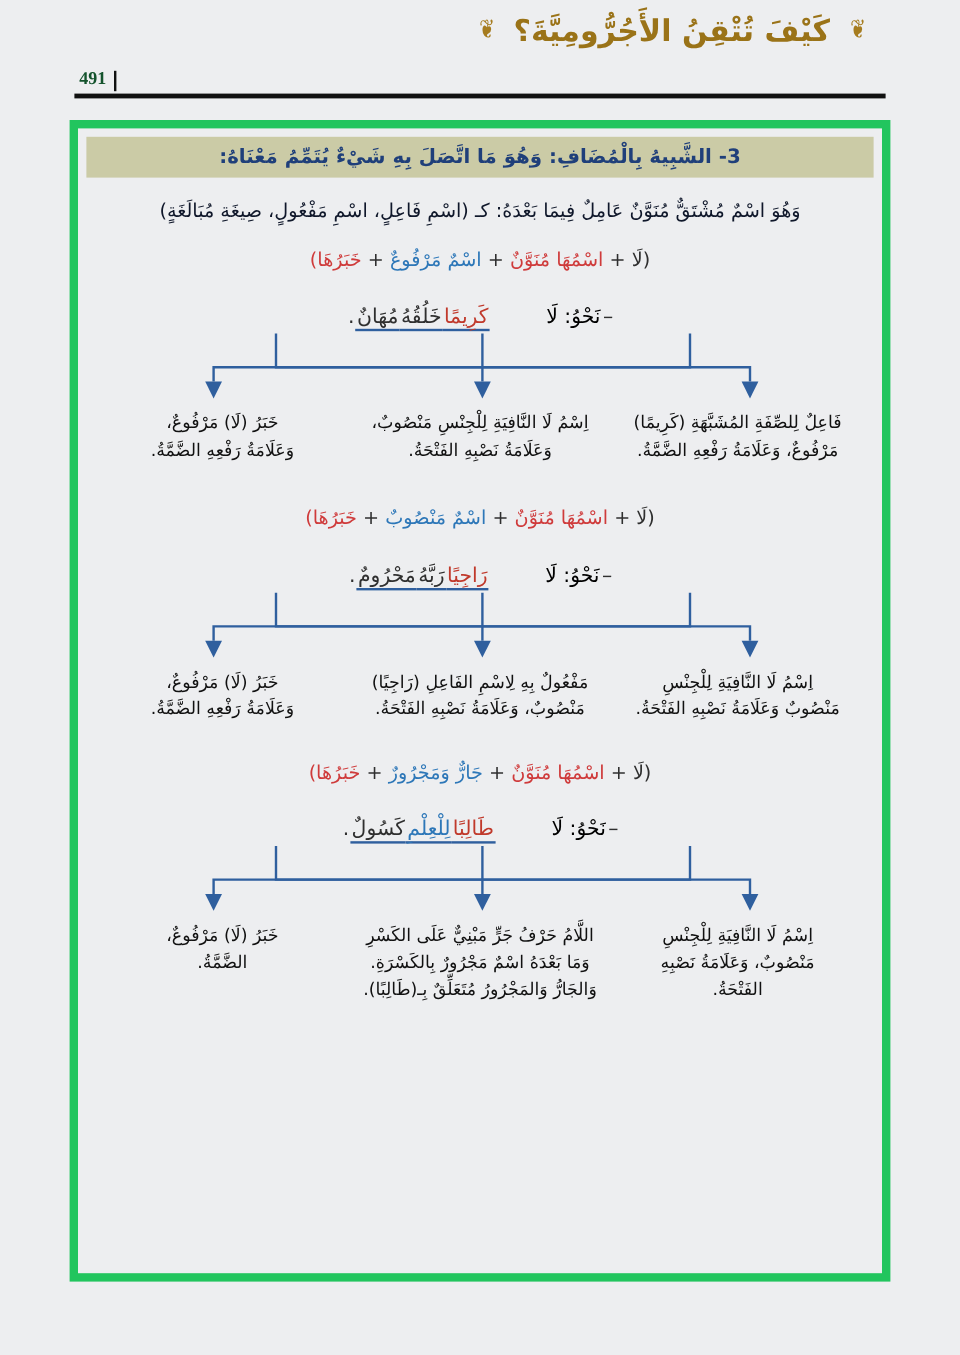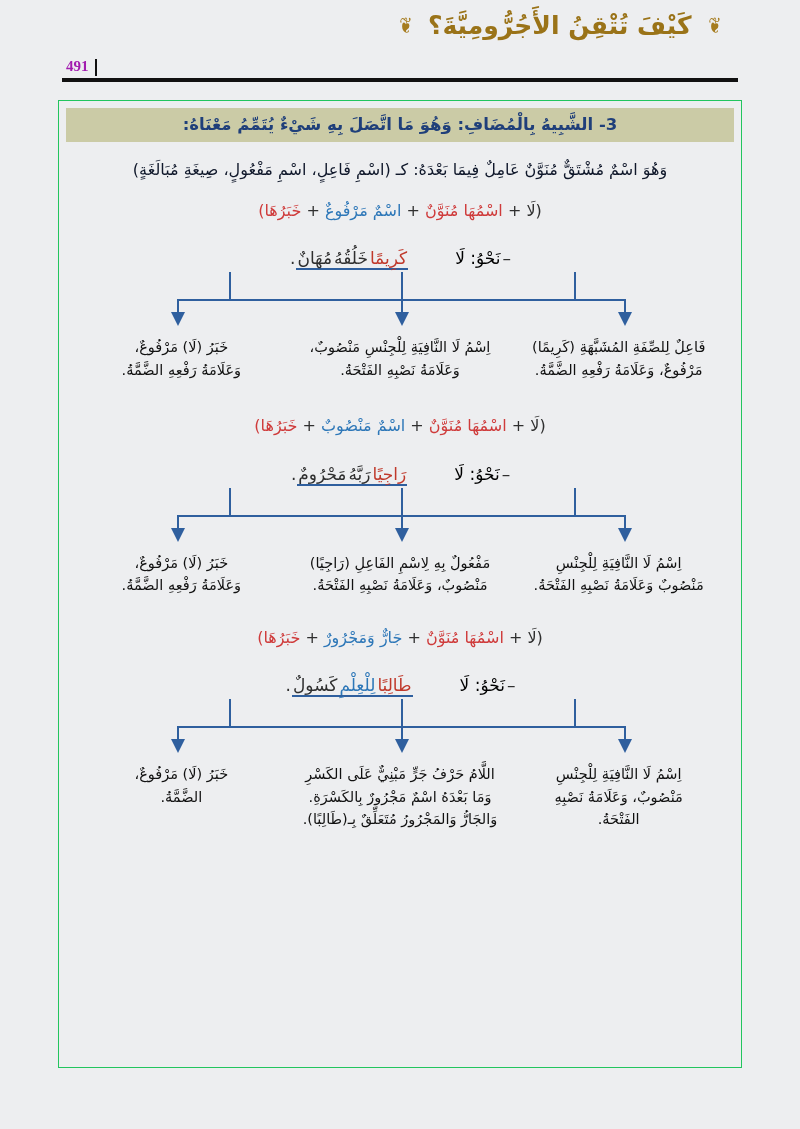--- a/index.html
+++ b/index.html
@@ -50,41 +50,41 @@
     left: 62px; top: 58px;
     width: 676px;
     direction: ltr;
     display: flex;
     align-items: flex-end;
   }
   .page-num {
     font-family: "Liberation Serif", "DejaVu Serif", serif;
     font-weight: bold;
     font-size: 15px;
-    color: #a21caf;
+    color: #14532d;
     padding: 0 6px 1px 4px;
   }
   .page-num-bar {
     width: 2px;
     height: 17px;
     background: #111;
   }
   .header-rule {
     position: absolute;
     left: 62px; top: 78px;
     width: 676px; height: 4px;
     background: #111;
   }
 
   
   .frame {
     position: absolute;
     left: 58px; top: 100px;
     width: 684px; height: 968px;
-    border: 1px solid #22c55e;
+    border: 7px solid #22c55e;
     background: #edeef0;
   }
   .title-bar {
     margin: 7px 7px 0 7px;
     background: #cbcba6;
     height: 34px;
     display: flex;
     align-items: center;
     justify-content: center;
     padding: 0 10px;

